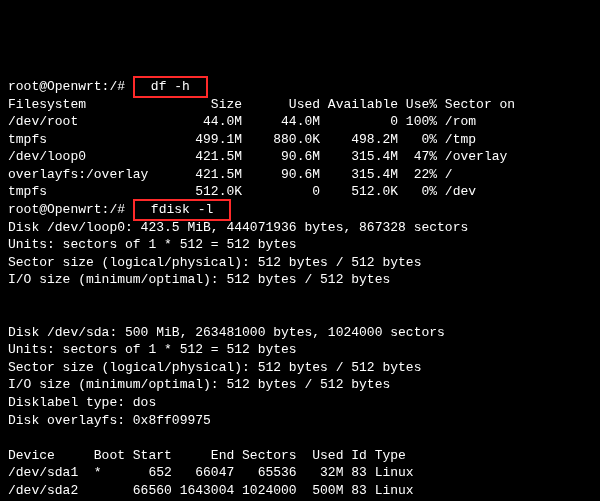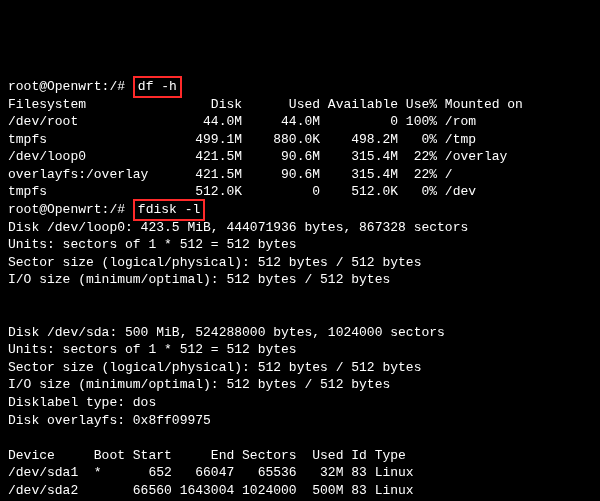--- a/index.html
+++ b/index.html
@@ -9,46 +9,46 @@
     color: #fff;
     font-family: "Courier New", monospace;
     font-size: 13px;
     line-height: 1.35;
     white-space: pre;
     width: 600px;
     box-sizing: border-box;
   }
   .hl {
     border: 2px solid #ff2a2a;
-    padding: 0 3px;
+    padding: 0 16px;
     margin: -2px 0;
     display: inline-block;
   }
   .prompt { color: #fff; }
 </style>
 </head>
 <body>
 
 
 
 <span class="prompt">root@Openwrt:/# </span><span class="hl">df -h</span>
-<span>Filesystem                Disk      Used Available Use% Mounted on</span>
+<span>Filesystem                Size      Used Available Use% Sector on</span>
 <span>/dev/root                44.0M     44.0M         0 100% /rom</span>
 <span>tmpfs                   499.1M    880.0K    498.2M   0% /tmp</span>
-<span>/dev/loop0              421.5M     90.6M    315.4M  22% /overlay</span>
+<span>/dev/loop0              421.5M     90.6M    315.4M  47% /overlay</span>
 <span>overlayfs:/overlay      421.5M     90.6M    315.4M  22% /</span>
 <span>tmpfs                   512.0K         0    512.0K   0% /dev</span>
 <span class="prompt">root@Openwrt:/# </span><span class="hl">fdisk -l</span>
 <span>Disk /dev/loop0: 423.5 MiB, 444071936 bytes, 867328 sectors</span>
 <span>Units: sectors of 1 * 512 = 512 bytes</span>
 <span>Sector size (logical/physical): 512 bytes / 512 bytes</span>
 <span>I/O size (minimum/optimal): 512 bytes / 512 bytes</span>
 
 
-<span>Disk /dev/sda: 500 MiB, 524288000 bytes, 1024000 sectors</span>
+<span>Disk /dev/sda: 500 MiB, 263481000 bytes, 1024000 sectors</span>
 <span>Units: sectors of 1 * 512 = 512 bytes</span>
 <span>Sector size (logical/physical): 512 bytes / 512 bytes</span>
 <span>I/O size (minimum/optimal): 512 bytes / 512 bytes</span>
 <span>Disklabel type: dos</span>
 <span>Disk overlayfs: 0x8ff09975</span>
 
 <span>Device     Boot Start     End Sectors  Used Id Type</span>
 <span>/dev/sda1  *      652   66047   65536   32M 83 Linux</span>
 <span>/dev/sda2       66560 1643004 1024000  500M 83 Linux</span>
 

